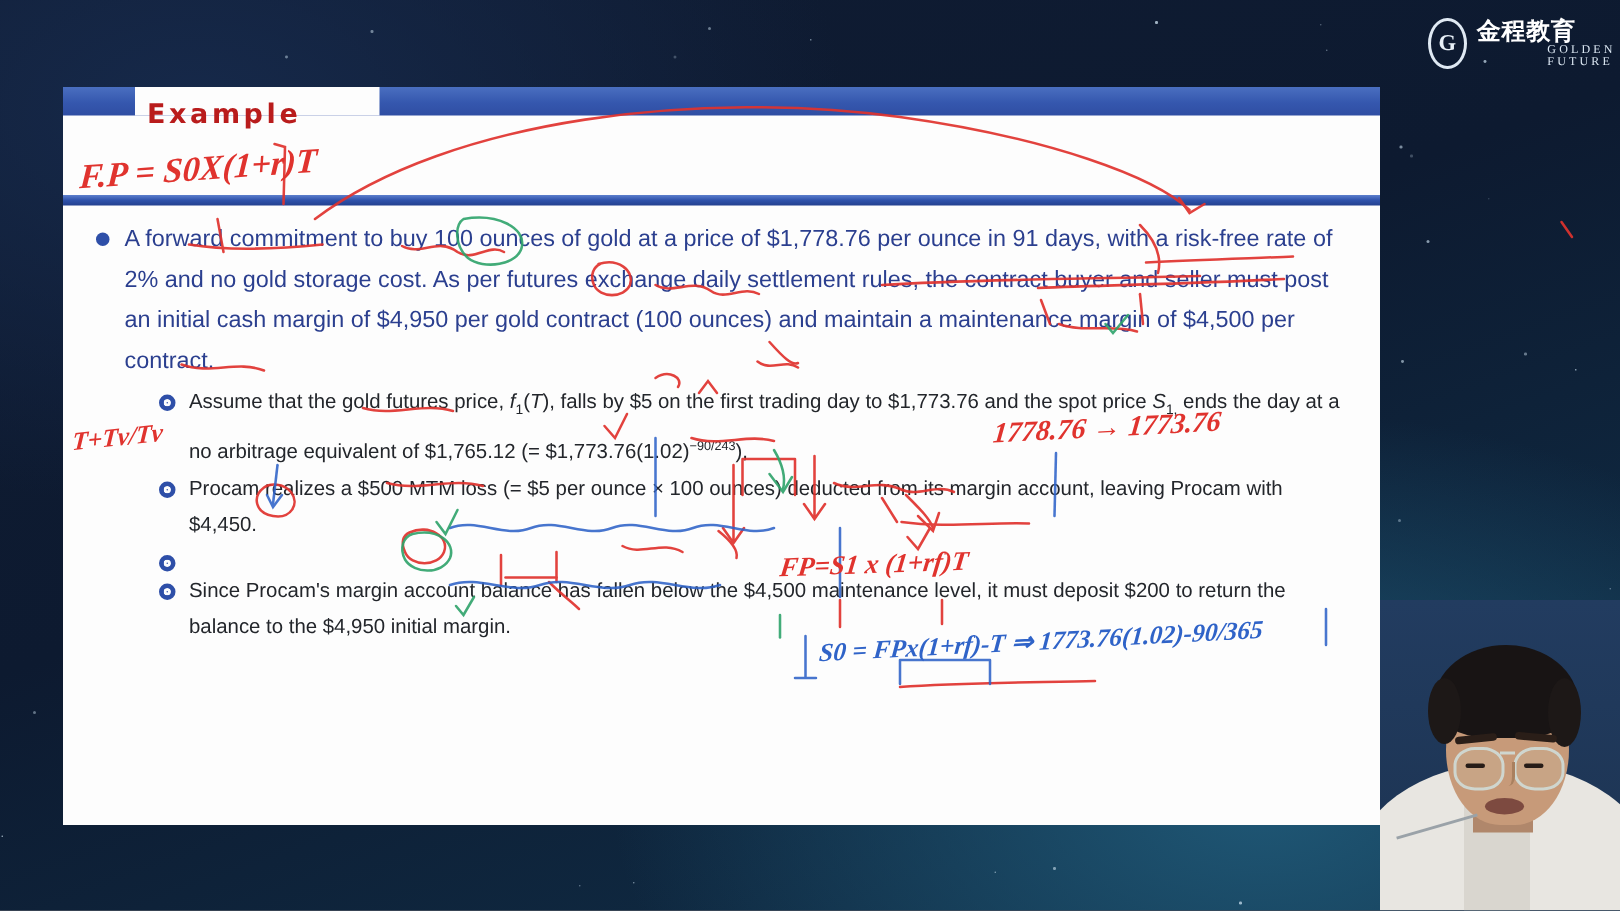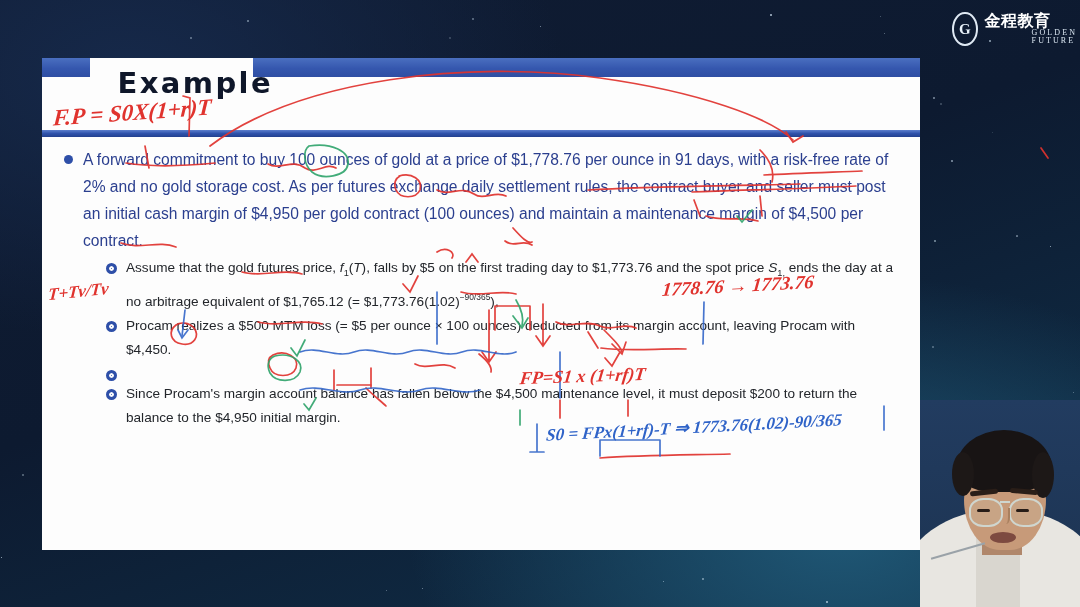--- a/index.html
+++ b/index.html
@@ -24,22 +24,22 @@
   #logo .cn{color:#fff;font-size:16px;font-weight:bold;letter-spacing:.5px;
     font-family:"DejaVu Sans",sans-serif;}
   #logo .en{color:#dbe7f2;font-size:8px;letter-spacing:2.1px;
     font-family:Liberation Serif, serif;margin-left:47px;}
 
   
   #slide{position:absolute;left:42px;top:58px;width:878px;height:492px;background:#fdfdfd;}
   #topbar{position:absolute;left:0;top:0;width:878px;height:19px;
     background:linear-gradient(180deg,#4a6fc0 0%,#3557ae 55%,#2f4ea3 100%);}
   #topbar .gap{position:absolute;left:48px;top:0;width:163px;height:19px;background:#fdfdfd;}
-  #exlabel{position:absolute;left:56px;top:8px;width:175px;text-align:right;
-    color:#0f172a;font-size:29px;font-weight:bold;letter-spacing:2.4px;
+  #exlabel{position:absolute;left:56px;top:8px;width:175px;text-align:left;
+    color:#b91c1c;font-size:18px;font-weight:bold;letter-spacing:2.4px;
     font-family:"DejaVu Sans",sans-serif;}
   #title{position:absolute;left:0;top:35px;width:878px;text-align:center;
     color:#1f3f96;font-size:23.5px;font-weight:bold;letter-spacing:.1px;
     font-family:"DejaVu Sans",sans-serif;}
   #titlerule{position:absolute;left:0;top:72px;width:878px;height:7px;
     background:linear-gradient(180deg,#5d7fcd 0%,#2f52ab 50%,#23408f 100%);}
 
   
   #content{position:absolute;left:22px;top:88px;width:840px;color:#2b3f8f;}
   .lvl1{display:flex;gap:10px;margin-bottom:2px;}
@@ -209,21 +209,21 @@
     <div id="exlabel">Example</div>
     <div id="titlerule"></div>
 
     <div id="content">
         <div class="lvl1">
           <span class="bul"></span>
           <span class="tx">A forward commitment to buy 100 ounces of gold at a price of $1,778.76 per ounce in 91 days, with a risk-free rate of 2% and no gold storage cost. As per futures exchange daily settlement rules, the contract buyer and seller must post an initial cash margin of $4,950 per gold contract (100 ounces) and maintain a maintenance margin of $4,500 per contract.</span>
         </div>
         <div class="lvl2">
           <span class="bul"></span>
-          <span class="tx">Assume that the gold futures price, <i>f</i><sub>1</sub>(<i>T</i>), falls by $5 on the first trading day to $1,773.76 and the spot price <i>S</i><sub>1,</sub> ends the day at a no arbitrage equivalent of $1,765.12 (= $1,773.76(1.02)<sup>−90/365</sup>),</span>
+          <span class="tx">Assume that the gold futures price, <i>f</i><sub>1</sub>(<i>T</i>), falls by $5 on the first trading day to $1,773.76 and the spot price <i>S</i><sub>1,</sub> ends the day at a no arbitrage equivalent of $1,765.12 (= $1,773.76(1.02)<sup>−90/243</sup>),</span>
         </div>
         <div class="lvl2">
           <span class="bul"></span>
           <span class="tx">Procam realizes a $500 MTM loss (= $5 per ounce × 100 ounces) deducted from its margin account, leaving Procam with $4,450.</span>
         </div>
         <div class="lvl2">
           <span class="bul"></span>
         </div>
         <div class="lvl2">
           <span class="bul"></span>

